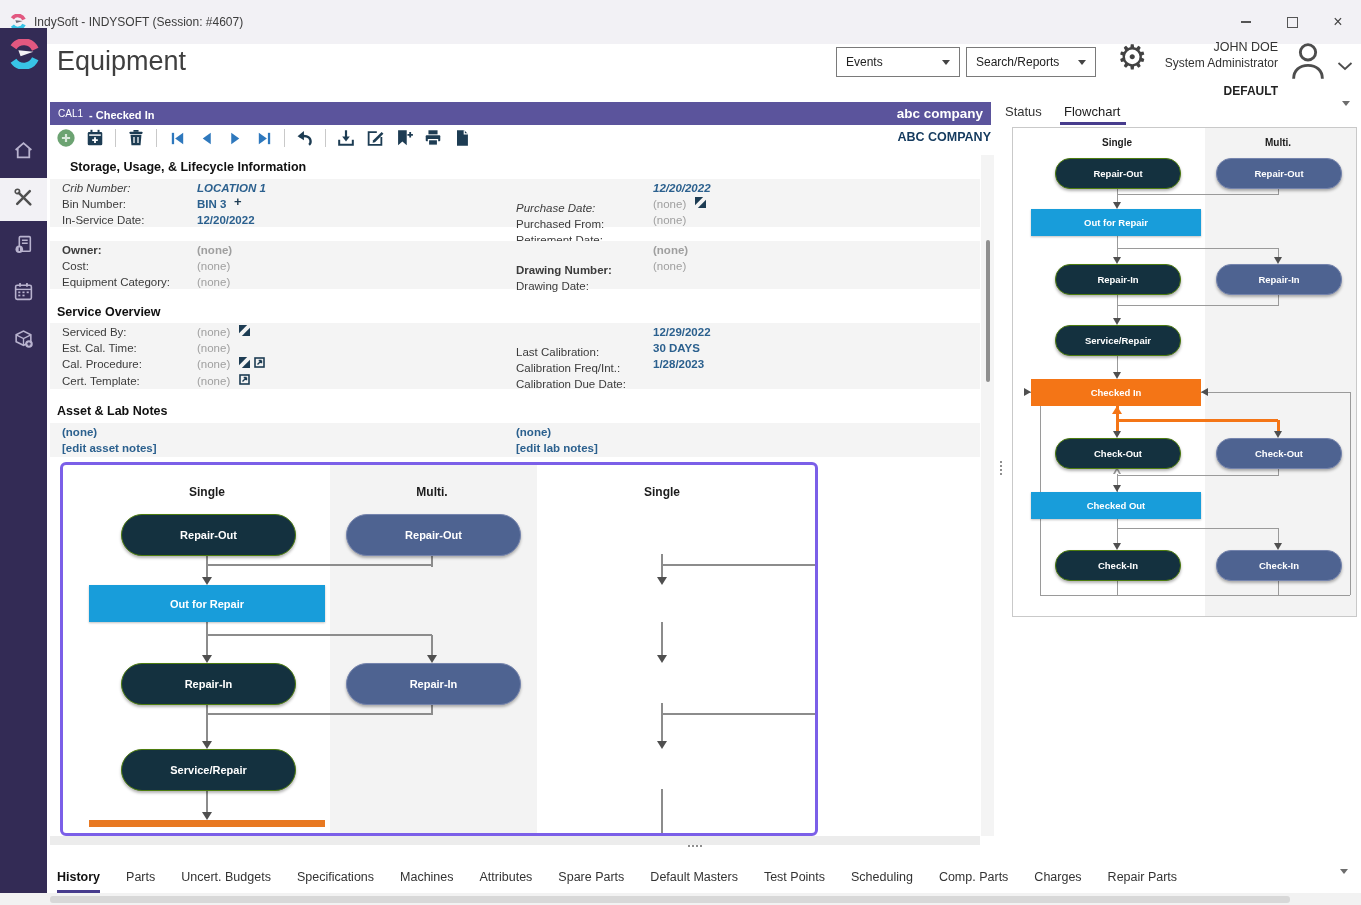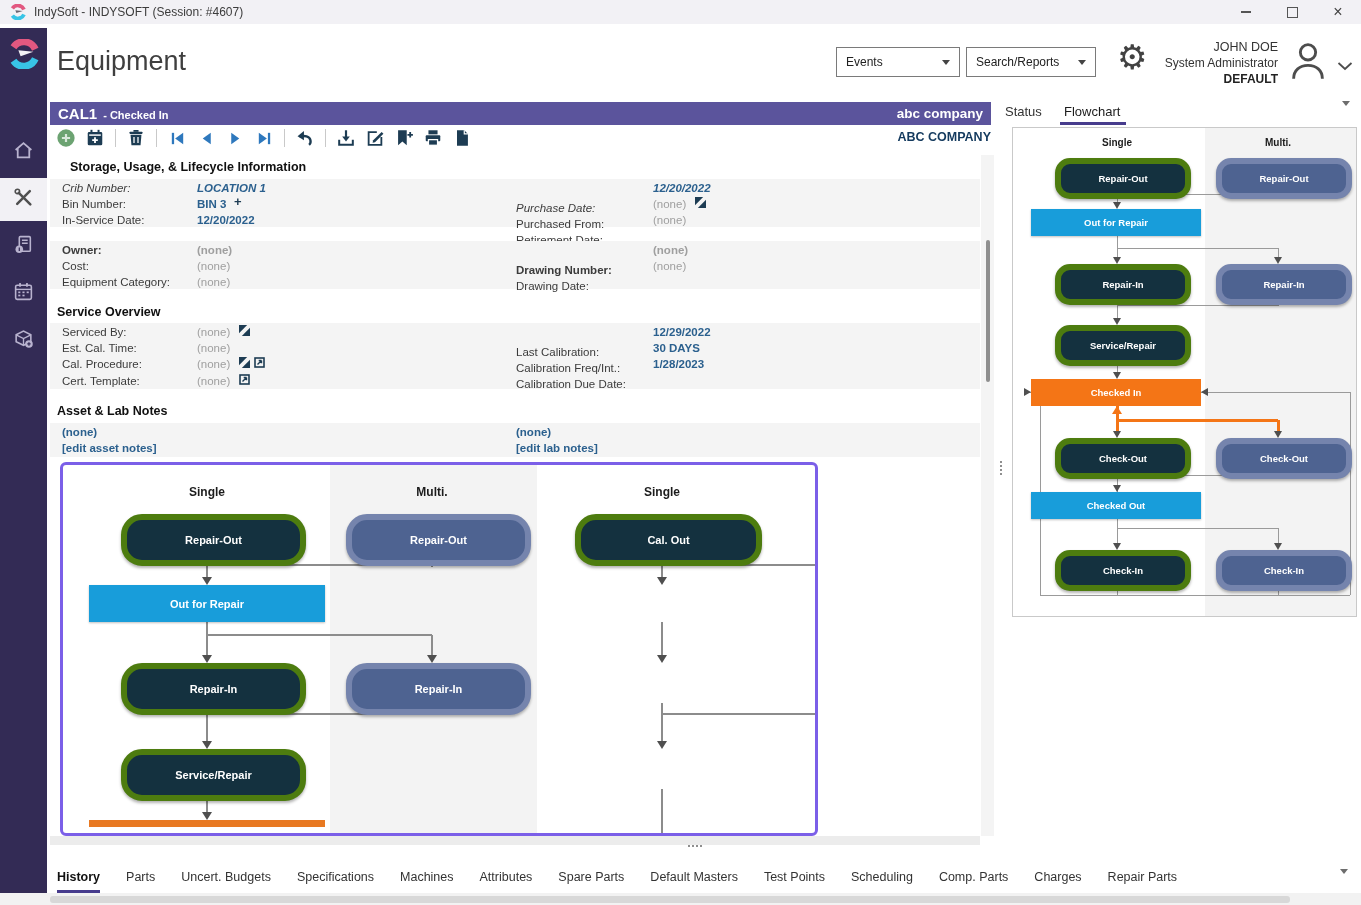--- a/index.html
+++ b/index.html
@@ -1,44 +1,44 @@
 <!DOCTYPE html>
 <html><head>
 <meta charset="utf-8">
 <style>
   html,body{margin:0;padding:0;background:#d9d9de;}
   .stage{position:relative;width:1361px;height:905px;background:#ffffff;overflow:hidden;
          font-family:"Liberation Sans","DejaVu Sans",sans-serif;-webkit-font-smoothing:antialiased;}
   
-  .titlebar{position:absolute;left:0;top:0;width:1361px;height:24px;background:#f2f1f5;display:flex;align-items:center;}
+  .titlebar{position:absolute;left:0;top:0;width:1361px;height:44px;background:#f2f1f5;display:flex;align-items:center;}
   .tb-logo{margin-left:10px;display:flex;align-items:center;}
   .tb-title{margin-left:8px;font-size:12px;color:#3c3c3c;}
   .tb-controls{margin-left:auto;display:flex;height:28px;}
   .tb-btn{width:46px;display:flex;align-items:center;justify-content:center;color:#555;}
   .minbar{width:10px;height:1.5px;background:#555;}
   .maxbox{width:9px;height:9px;border:1.2px solid #555;}
   .closex{font-size:16px;line-height:16px;color:#444;}
   
   .sidebar{position:absolute;left:0;top:28px;width:47px;height:865px;background:#332b55;}
   .sb-logo{position:absolute;left:0;top:2px;width:47px;height:47px;display:flex;align-items:center;justify-content:center;}
   .sb-item{position:absolute;left:0;width:47px;height:43px;display:flex;align-items:center;justify-content:center;}
   .sb-item.active{background:#f2f1f5;}
   
   .page-title{position:absolute;left:57px;top:46px;font-size:27px;color:#3f3f3f;}
   .dd{position:absolute;box-sizing:border-box;height:30px;background:#fff;border:1px solid #7a7a7a;display:flex;align-items:center;padding:0 9px;font-size:12px;color:#222;}
   .dd .ddcaret{margin-left:auto;width:0;height:0;border-left:4.5px solid transparent;border-right:4.5px solid transparent;border-top:5px solid #444;}
   .gear{position:absolute;left:1117px;top:40px;font-size:34px;color:#424242;line-height:34px;}
   .userblock{position:absolute;left:1120px;top:39px;width:158px;text-align:right;font-size:12px;color:#333;line-height:16px;}
   .userblock .uname{font-size:12.5px;}
-  .userblock .udefault{font-weight:bold;color:#222;}
+  .userblock .udefault{font-weight:bold;color:#222;margin-top:12px;}
   .avatar{position:absolute;left:1285px;top:37px;}
   .user-chevron{position:absolute;left:1337px;top:57px;}
   
   .calbar{position:absolute;left:50px;top:102px;width:941px;height:23px;background:#5b549c;display:flex;align-items:center;padding:0 8px;box-sizing:border-box;color:#fff;}
-  .calbar .rid{font-size:15px;font-weight:bold;}
+  .calbar .rid{font-size:10px;font-weight:normal;}
   .calbar .rstat{font-size:11px;font-weight:bold;margin-left:6px;margin-top:2px;}
   .calbar .rcompany{margin-left:auto;font-size:13.5px;font-weight:bold;}
   .company-upper{position:absolute;left:790px;top:130px;width:201px;text-align:right;font-size:12.5px;font-weight:bold;color:#143a5e;}
   
   .toolbar{position:absolute;left:55px;top:126px;height:24px;display:flex;align-items:center;gap:7px;}
   .ticon{display:flex;align-items:center;justify-content:center;width:22px;height:22px;}
   .tsep{width:1px;height:18px;background:#c9c9c9;margin:0 2px;}
   
   .sect{position:absolute;left:57px;font-size:12.5px;font-weight:bold;color:#101010;}
   .fgroup{position:absolute;left:50px;width:930px;background:#f4f4f4;}
@@ -49,21 +49,21 @@
   .nlink{color:#2b608e;font-weight:bold;font-size:11.5px;}
   .p1{left:12px;} .p1v{left:147px;} .p2{left:466px;margin-top:20px;} .p2v{left:603px;}
   .fico{position:absolute;top:1px;display:flex;align-items:center;}
   .plusglyph{font-size:13px;font-weight:bold;color:#1d3c53;line-height:12px;}
   
   .flowbox{position:absolute;background:#fff;border:3px solid #7b5fe8;border-radius:6px;overflow:hidden;}
   .flowbox2{position:absolute;background:#fff;border:1px solid #c9c9c9;overflow:hidden;}
   .colbg{position:absolute;top:0;bottom:0;background:#f3f3f3;z-index:0;}
   .colhead{position:absolute;width:100px;text-align:center;font-weight:bold;color:#1c1c1c;z-index:2;}
   .node{position:absolute;display:flex;align-items:center;justify-content:center;color:#fff;font-weight:bold;z-index:2;text-align:center;}
-  .pill{border-radius:21px;border:6px solid #4d7c0f;box-shadow:0 2px 3px rgba(0,0,0,.3);}
+  .pill{border-radius:21px;border:1px solid #4d7c0f;box-shadow:0 2px 3px rgba(0,0,0,.3);}
   .dark{background:#14313f;}
   .slate{background:#4e6391;border-color:#7584ad;}
   .rectn{box-shadow:0 1px 2px rgba(0,0,0,.25);}
   .blue{background:#189dda;}
   .orangen{background:#f47516;}
   .orangebar{background:#e87922;}
   .cline{position:absolute;z-index:1;}
   .carr{position:absolute;z-index:1;width:0;height:0;}
   
   .rp-tab{position:absolute;font-size:13px;color:#333;}
@@ -408,21 +408,20 @@
     </div>
   </div>
 
   <div id="mainFlow" class="flowbox" style="left:60px;top:462px;width:752px;height:368px;">
     <div class="colbg" style="left:267px;width:207px;"></div>
     <div class="colhead" style="left:94px;top:20px;font-size:12px;">Single</div>
     <div class="colhead" style="left:319px;top:20px;font-size:12px;">Multi.</div>
     <div class="colhead" style="left:549px;top:20px;font-size:12px;">Single</div>
     <div class="node pill dark" style="left:58px;top:49px;width:173px;height:40px;font-size:11px;">Repair-Out</div>
     <div class="node pill slate" style="left:283px;top:49px;width:173px;height:40px;font-size:11px;">Repair-Out</div>
-    <div class="node pill dark" style="left:512px;top:49px;width:175px;height:40px;font-size:11px;">Cal. Out</div>
     <div class="node rectn blue" style="left:26px;top:120px;width:236px;height:37px;font-size:11px;">Out for Repair</div>
     <div class="node pill dark" style="left:58px;top:198px;width:173px;height:40px;font-size:11px;">Repair-In</div>
     <div class="node pill slate" style="left:283px;top:198px;width:173px;height:40px;font-size:11px;">Repair-In</div>
     <div class="node pill dark" style="left:58px;top:284px;width:173px;height:40px;font-size:11px;">Service/Repair</div>
     <div class="node orangebar" style="left:26px;top:355px;width:236px;height:7px;"></div>
   <div class="cline" style="background: rgb(140, 140, 140); left: 143px; top: 89px; width: 2px; height: 23px;"></div>
       <div class="cline" style="background: rgb(140, 140, 140); left: 368px; top: 89px; width: 2px; height: 13px;"></div>
       <div class="cline" style="background: rgb(140, 140, 140); left: 144px; top: 99px; width: 225px; height: 2px;"></div>
       <div class="cline" style="background: rgb(140, 140, 140); left: 598px; top: 89px; width: 2px; height: 23px;"></div>
       <div class="cline" style="background: rgb(140, 140, 140); left: 599px; top: 99px; width: 153px; height: 2px;"></div>

